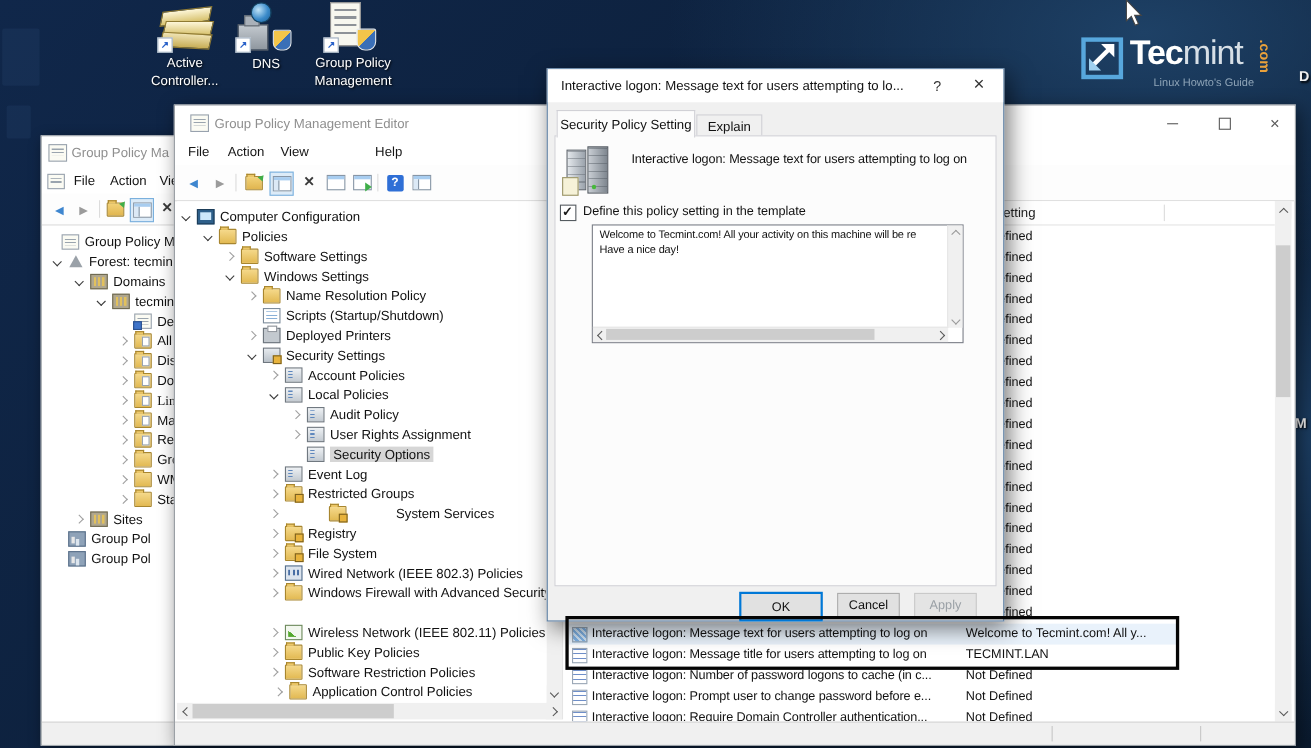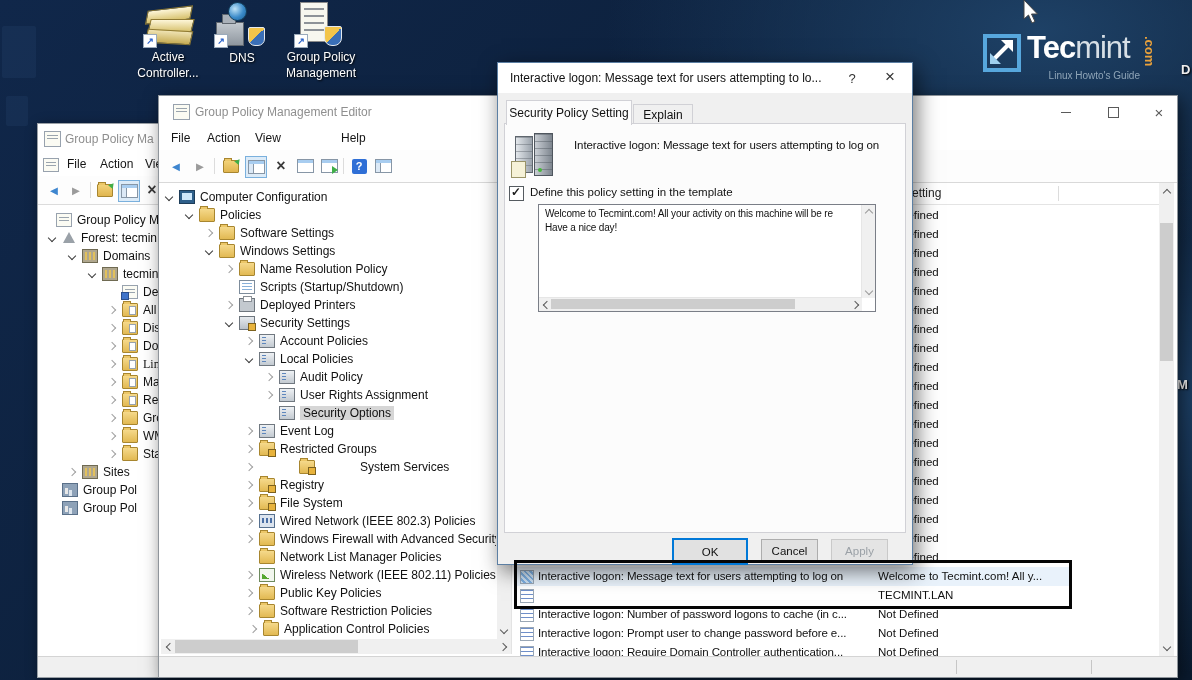--- a/index.html
+++ b/index.html
@@ -457,25 +457,20 @@
       <div class="trow" style="top: 329px; left: 85px;">
         <div class="chev right"></div>
         <div class="ti ti-wired"></div>
         <div class="tlabel">Wired Network (IEEE 802.3) Policies</div>
       </div>
       <div class="trow" style="top: 347px; left: 85px;">
         <div class="chev right"></div>
         <div class="ti ti-folder"></div>
         <div class="tlabel">Windows Firewall with Advanced Security</div>
       </div>
-      <div class="trow" style="top: 365px; left: 85px;">
-        <div class="chev none"></div>
-        <div class="ti ti-folder"></div>
-        <div class="tlabel">Network List Manager Policies</div>
-      </div>
       <div class="trow" style="top: 383px; left: 85px;">
         <div class="chev right"></div>
         <div class="ti ti-wireless"></div>
         <div class="tlabel">Wireless Network (IEEE 802.11) Policies</div>
       </div>
       <div class="trow" style="top: 401px; left: 85px;">
         <div class="chev right"></div>
         <div class="ti ti-folder"></div>
         <div class="tlabel">Public Key Policies</div>
       </div>
@@ -575,20 +570,21 @@
           <div class="lsetting">Not Defined</div>
         </div>
         <div class="lrow" style="top: 384px;">
           <div class="selbg"></div>
           <div class="pi pisel"></div>
           <div class="lname">Interactive logon: Message text for users attempting to log on</div>
           <div class="lsetting">Welcome to Tecmint.com! All y...</div>
         </div>
         <div class="lrow" style="top: 403px;">
           <div class="pi"></div>
+          <div class="lname">Interactive logon: Message title for users attempting to log on</div>
           <div class="lsetting">TECMINT.LAN</div>
         </div>
         <div class="lrow" style="top: 422px;">
           <div class="pi"></div>
           <div class="lname">Interactive logon: Number of password logons to cache (in c...</div>
           <div class="lsetting">Not Defined</div>
         </div>
         <div class="lrow" style="top: 441px;">
           <div class="pi"></div>
           <div class="lname">Interactive logon: Prompt user to change password before e...</div>

